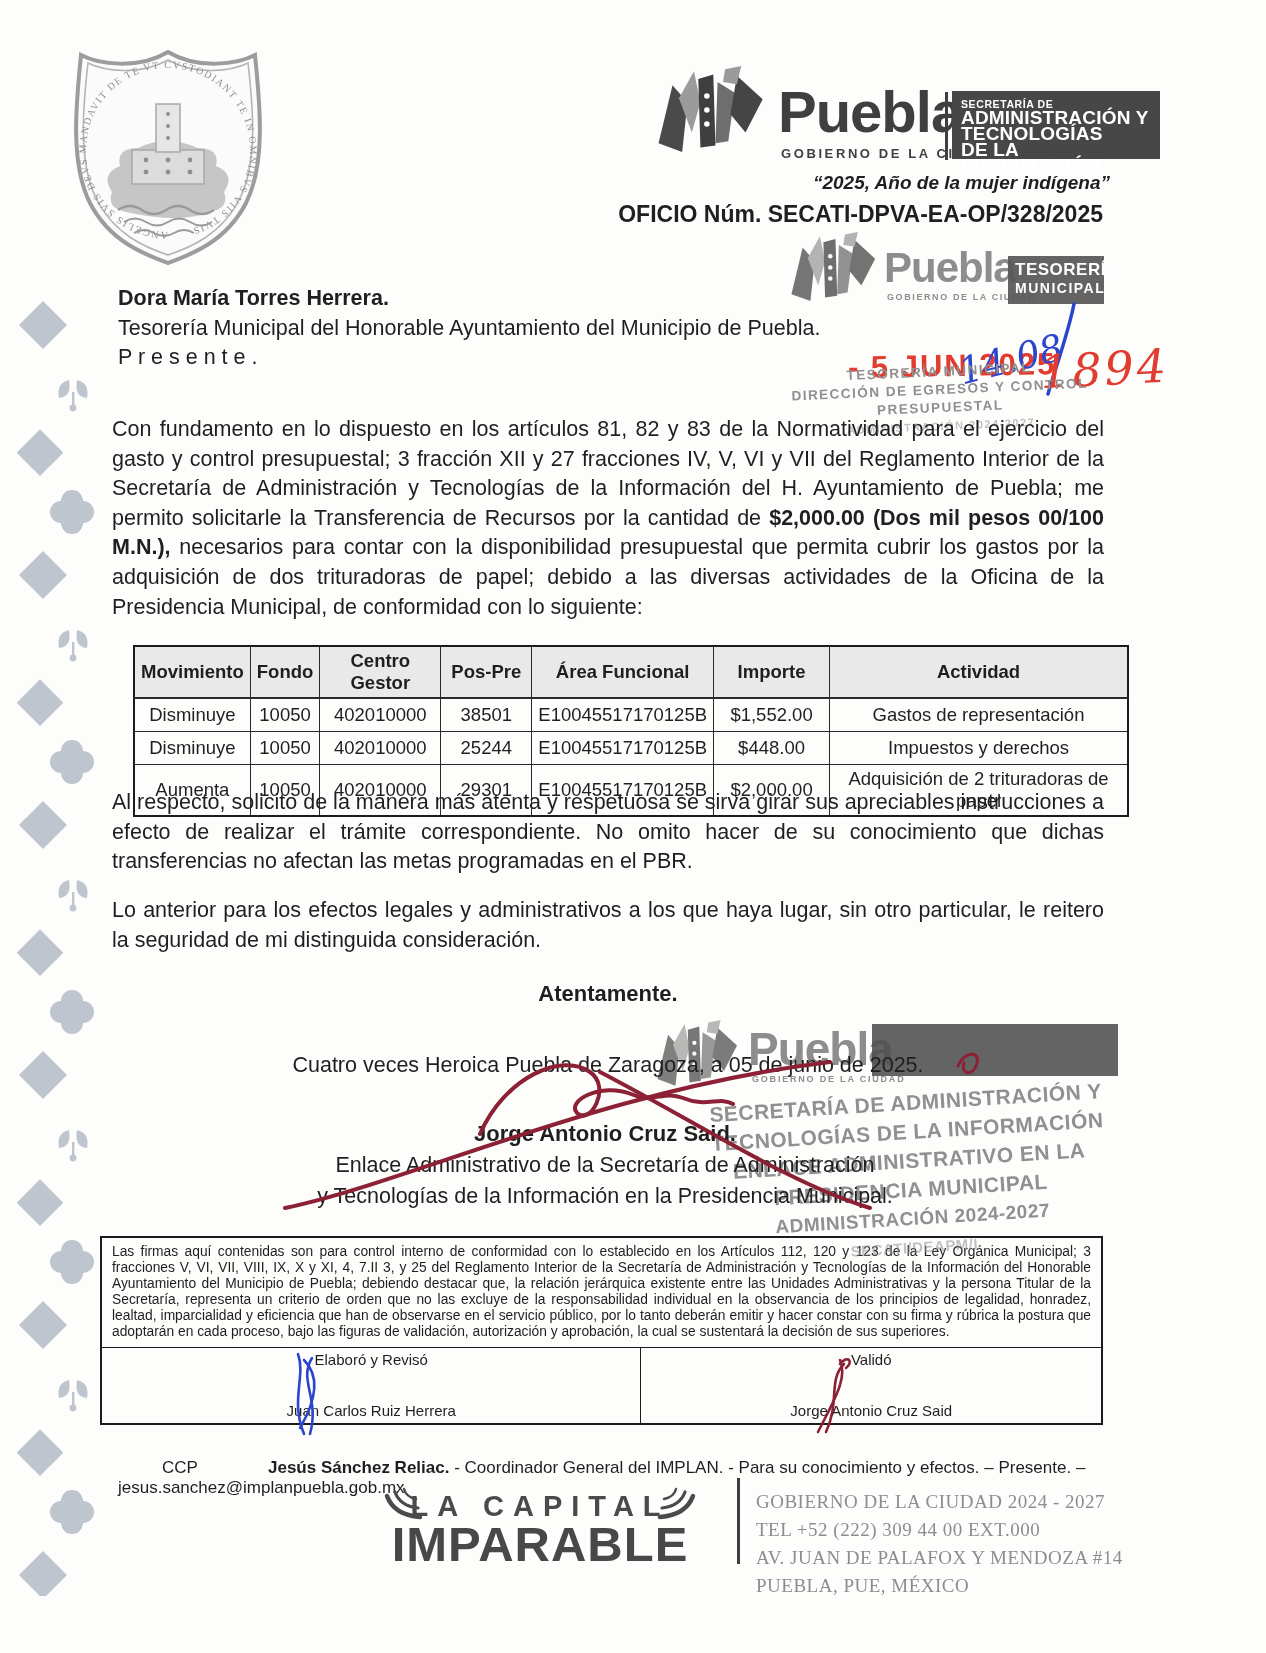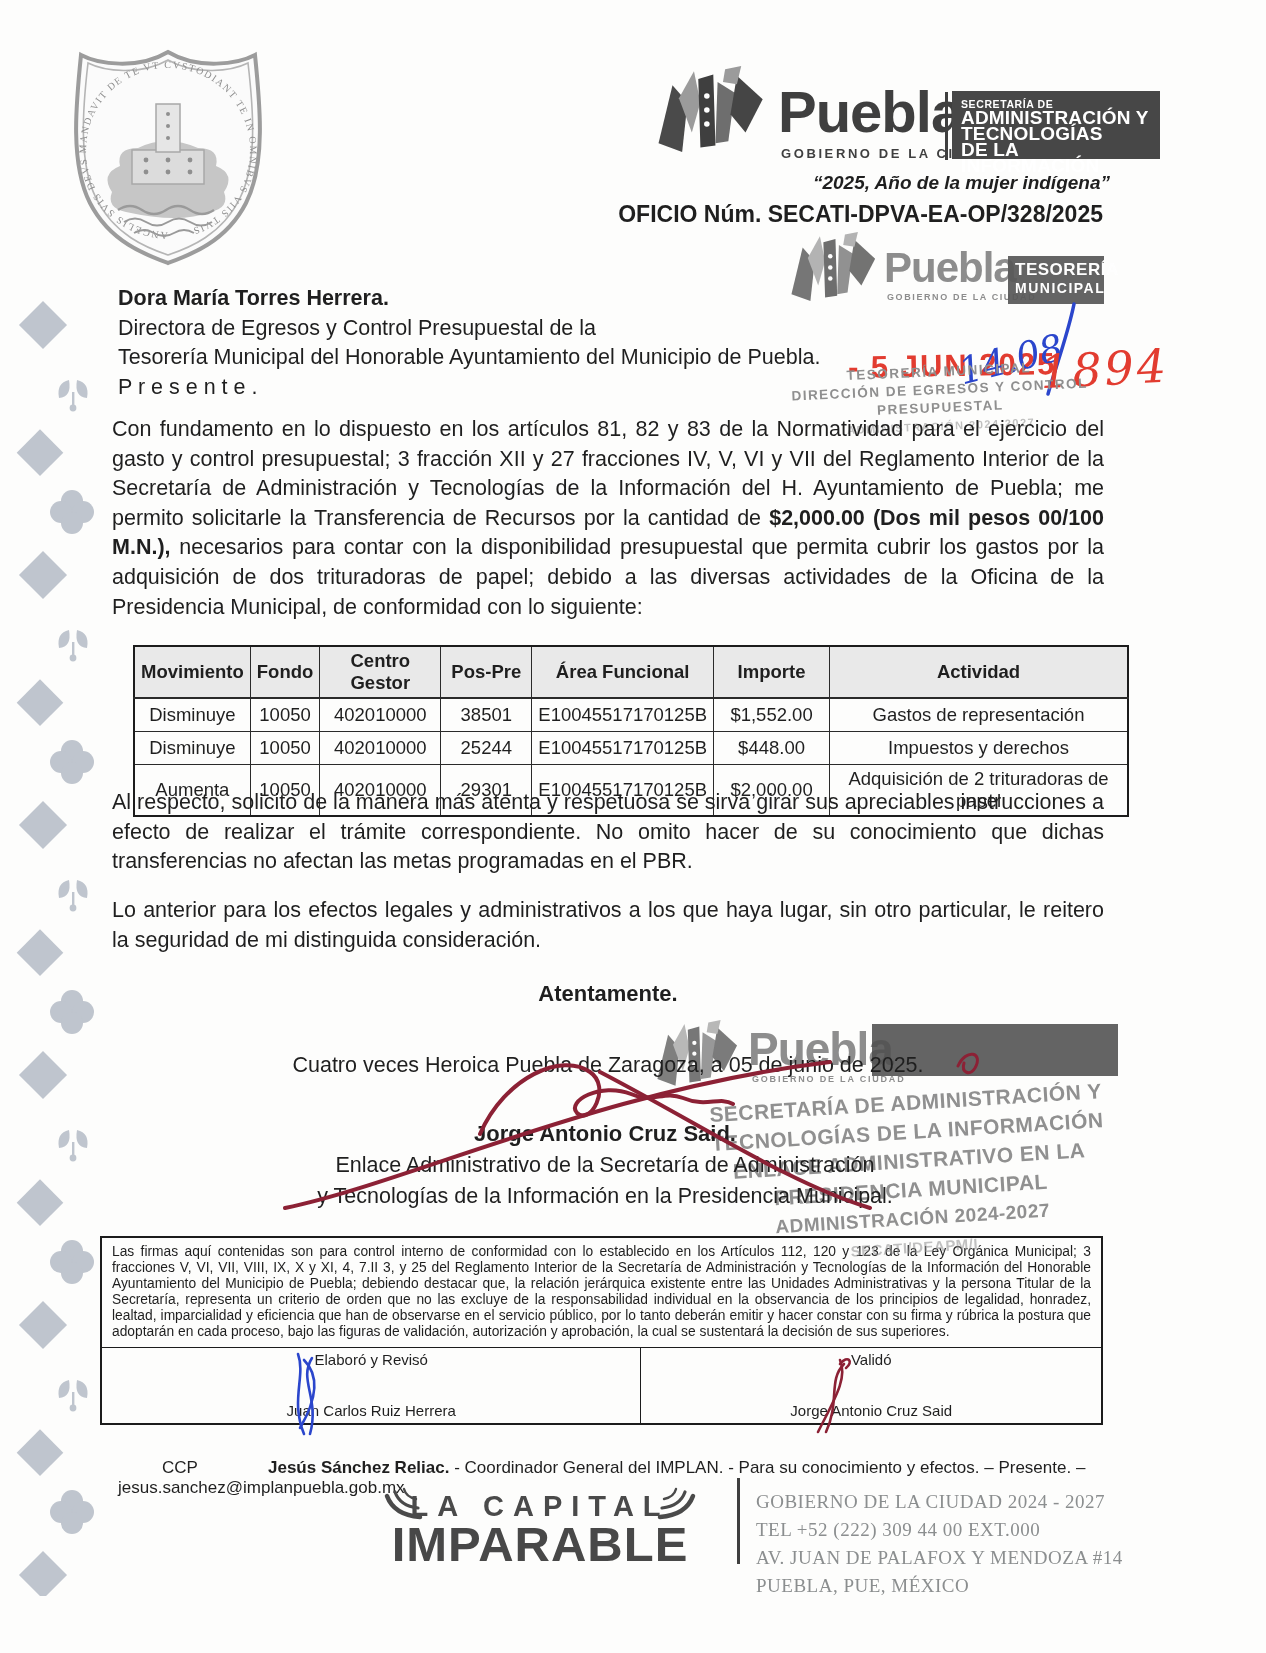--- a/index.html
+++ b/index.html
@@ -216,21 +216,20 @@
   <div class="t-folio">1894</div>
   <div class="t-lines">
     <div class="s">TESORERÍA MUNICIPAL</div>
     <div class="s">DIRECCIÓN DE EGRESOS Y CONTROL</div>
     <div class="s">PRESUPUESTAL</div>
     <div class="s faint">ADMINISTRACIÓN 2024-2027</div>
   </div>
 
   <div class="recipient">
     <div class="name">Dora María Torres Herrera.</div>
-    <div>Directora de Egresos y Control Presupuestal de la</div>
     <div>Tesorería Municipal del Honorable Ayuntamiento del Municipio de Puebla.</div>
     <div>P r e s e n t e .</div>
   </div>
 
   <div class="para p1"><span>Con fundamento en lo dispuesto en los artículos 81, 82 y 83 de la Normatividad para el ejercicio del gasto y control presupuestal; 3 fracción XII y 27 fracciones IV, V, VI y VII del Reglamento Interior de la Secretaría de Administración y Tecnologías de la Información del H. Ayuntamiento de Puebla; me permito solicitarle la Transferencia de Recursos por la cantidad de </span><span class="bold">$2,000.00 (Dos mil pesos 00/100 M.N.),</span><span> necesarios para contar con la disponibilidad presupuestal que permita cubrir los gastos por la adquisición de dos trituradoras de papel; debido a las diversas actividades de la Oficina de la Presidencia Municipal, de conformidad con lo siguiente:</span></div>
 
   <table class="mov">
     <thead>
       <tr>
         <th class="c0">Movimiento</th>

